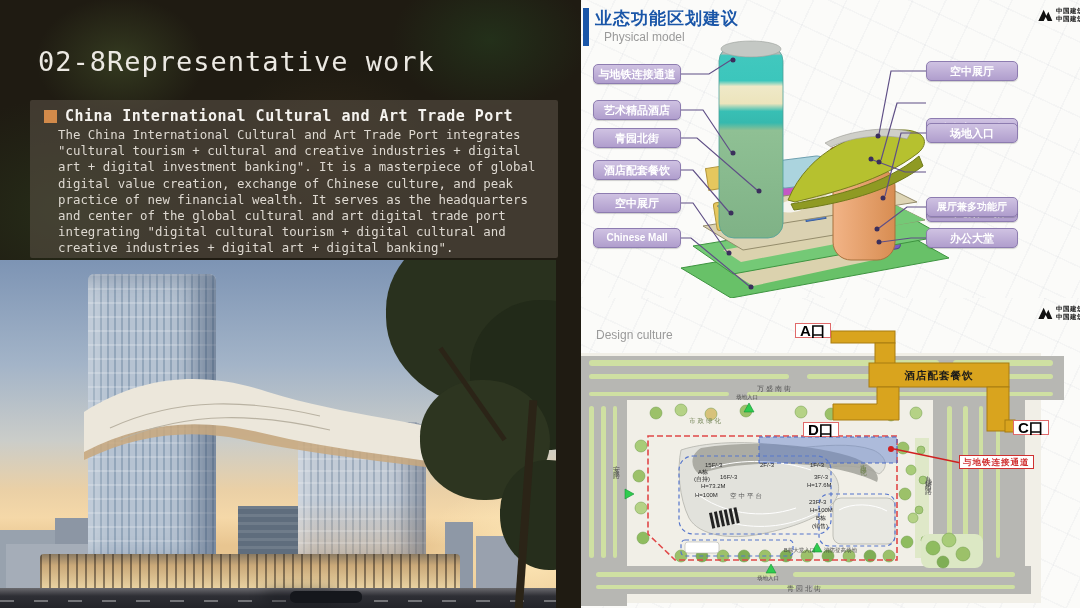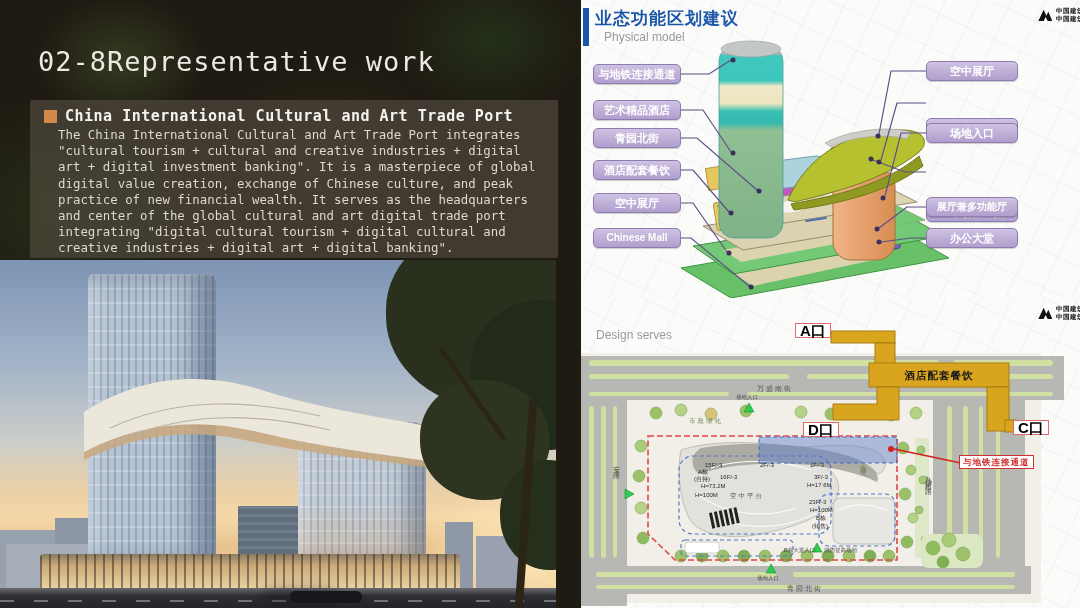--- a/index.html
+++ b/index.html
@@ -232,21 +232,21 @@
       <div class="plabel" style="left:12px;top:228px;width:88px;font-size:10px;">Chinese Mall</div>
       <div class="plabel" style="left:345px;top:61px;width:92px;">空中展厅</div>
       <div class="plabel" style="left:345px;top:93px;width:92px;margin-top:25px;">凌空室外平台</div>
       <div class="plabel" style="left:345px;top:123px;width:92px;">场地入口</div>
       <div class="plabel" style="left:345px;top:162px;width:92px;margin-top:40px;">艺术创作直播</div>
       <div class="plabel" style="left:345px;top:197px;width:92px;font-size:10px;">展厅兼多功能厅</div>
       <div class="plabel" style="left:345px;top:228px;width:92px;">办公大堂</div>
     </section>
 
     <section class="panel panel-bottom">
-      <div class="p-sub" style="left:7px;">Design serves</div>
+      <div class="p-sub" style="left:7px;">Design culture</div>
       <div class="logo">
         <svg width="16" height="16" viewBox="0 0 24 20">
           <path d="M2,19 L10,2 L14,11 L17,5 L23,19 L16,19 L13,13 L10,19 Z" fill="#111"></path>
         </svg>
         <div class="logo-txt">
           <div>中国建筑科学研究院有限公司</div>
           <div>中国建筑技术集团有限公司</div>
         </div>
       </div>
 

